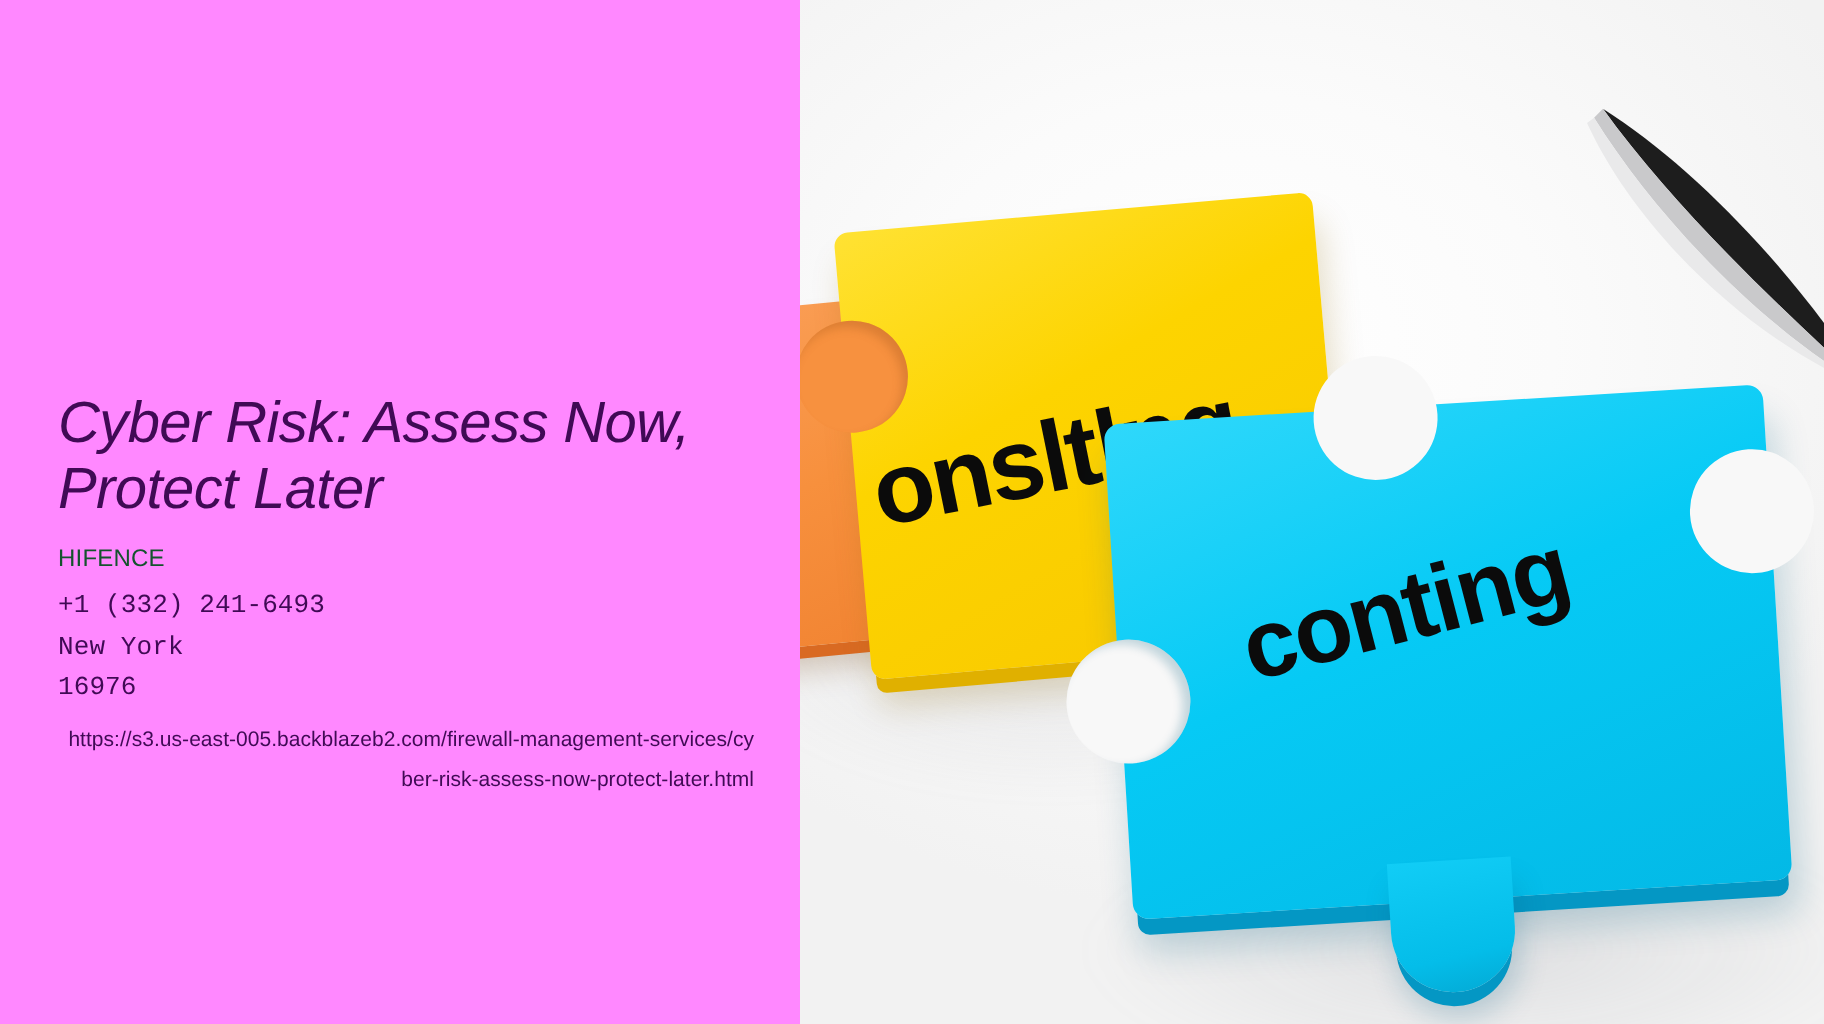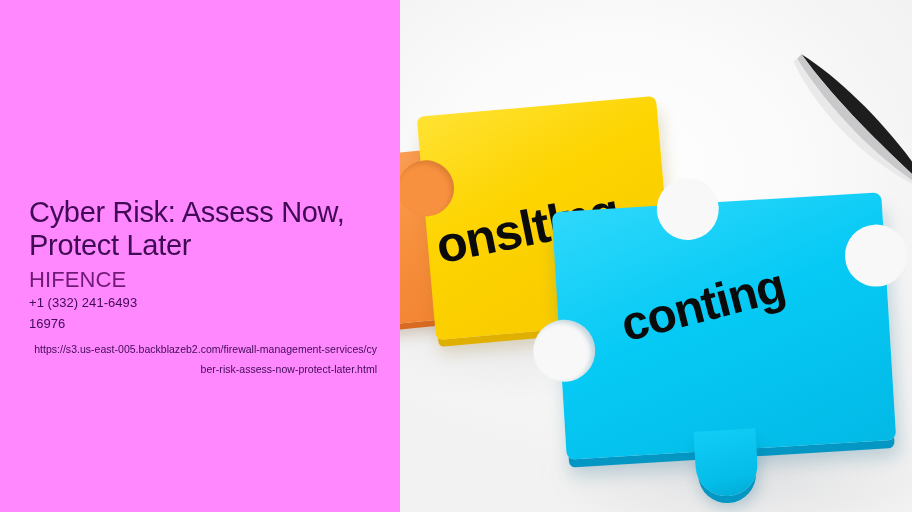--- a/index.html
+++ b/index.html
@@ -42,35 +42,37 @@
   }
 
   .headline {
     margin: 0;
     font-size: 29px;
     line-height: 33px;
     font-weight: 400;
     letter-spacing: -0.3px;
     color: #400a55;
     white-space: pre;
+    font-style: italic;
   }
 
   .brand {
     margin: 6px 0 0 0;
-    font-size: 22px;
+    font-size: 12px;
     line-height: 23px;
     font-weight: 400;
     letter-spacing: 0.1px;
-    color: #701a75;
+    color: #14532d;
   }
 
   .contact-list {
     list-style: none;
     margin: 2px 0 0 0;
     padding: 0;
+    font-family: Liberation Mono, monospace;
   }
   .contact-list li {
     font-size: 13px;
     line-height: 20.5px;
     color: #400a55;
     letter-spacing: 0.05px;
   }
 
   .url {
     margin: 5px 0 0 0;
@@ -263,20 +265,21 @@
   <section class="info-panel">
     <div class="info-inner">
 
       <h1 class="headline">Cyber Risk: Assess Now,
 Protect Later</h1>
 
       <h2 class="brand">HIFENCE</h2>
 
       <ul class="contact-list">
         <li>+1 (332) 241-6493</li>
+        <li>New York</li>
         <li>16976</li>
       </ul>
 
       <p class="url">https://s3.us-east-005.backblazeb2.com/firewall-management-services/cyber-risk-assess-now-protect-later.html</p>
     </div>
   </section>
 
   <section class="photo-panel">
     <div class="photo-stage">
 

